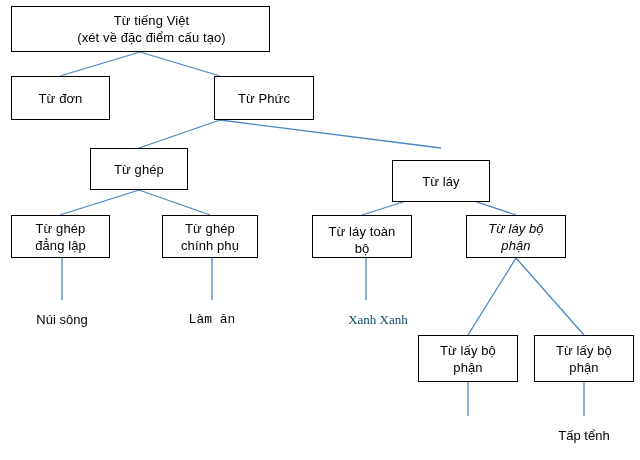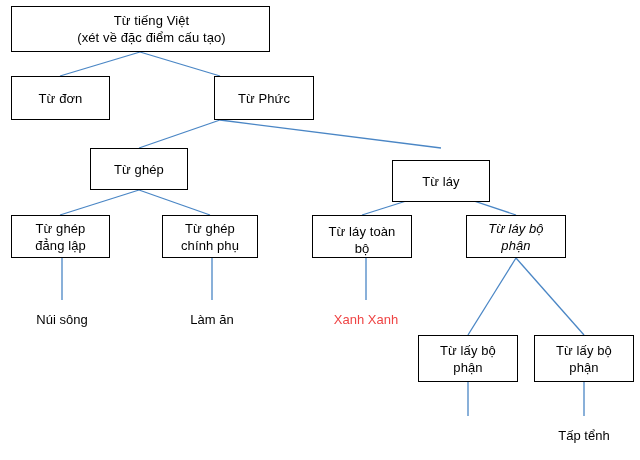--- a/index.html
+++ b/index.html
@@ -118,19 +118,19 @@
         <span class="node-label">Từ lấy bộ
 phận</span>
       </div>
       <div class="node-box" style="left: 534px; top: 335px; width: 100px; height: 47px; border-color: rgb(0, 0, 0); background: rgb(255, 255, 255); color: rgb(0, 0, 0);">
         <span class="node-label">Từ lấy bộ
 phận</span>
       </div>
     </div>
   <div id="leaf-layer">
       <div class="leaf-label" style="left: -18px; top: 311px; width: 160px; color: rgb(0, 0, 0);">Núi sông</div>
-      <div class="leaf-label" style="left: 132px; top: 311px; width: 160px; color: rgb(0, 0, 0);">Làm ăn</div>
-      <div class="leaf-label" style="left: 286px; top: 311px; width: 160px; color: #ef4444;">Xanh Xanh</div>
+      <div class="leaf-label" style="left: 132px; top: 311px; width: 160px; color: rgb(0, 0, 0); font-family: Liberation Mono, monospace;">Làm ăn</div>
+      <div class="leaf-label" style="left: 298px; top: 311px; width: 160px; color: #0c4a6e; font-family: Liberation Serif, serif;">Xanh Xanh</div>
       <div class="leaf-label" style="left: 388px; top: 427px; width: 160px; color: rgb(0, 0, 0); margin-top: 44px;">Li ti</div>
       <div class="leaf-label" style="left: 504px; top: 427px; width: 160px; color: rgb(0, 0, 0);">Tấp tểnh</div>
     </div>
 
 </div>
 
 </body></html>

